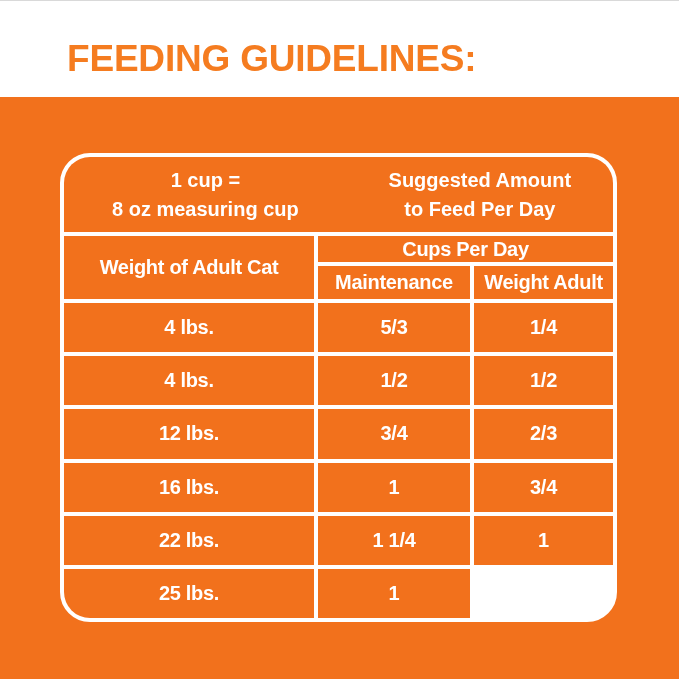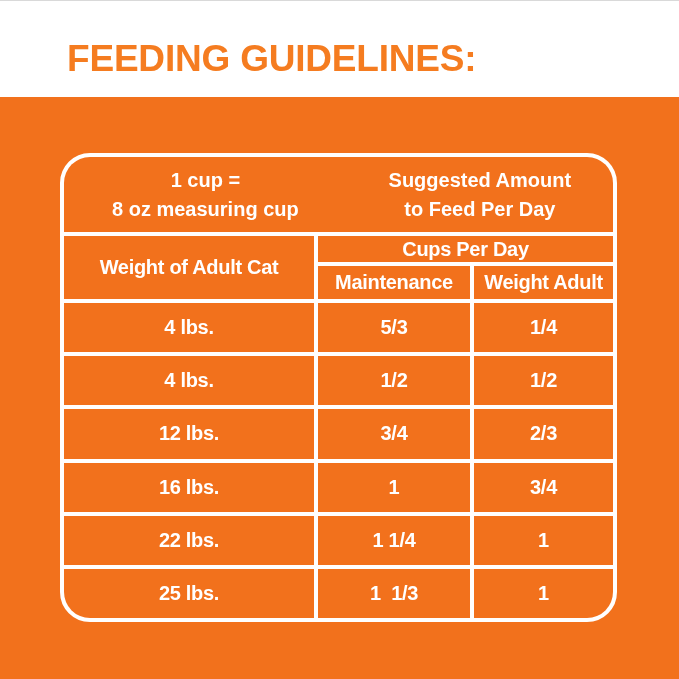--- a/index.html
+++ b/index.html
@@ -115,18 +115,17 @@
 
       <div class="cell">16 lbs.</div>
       <div class="cell">1</div>
       <div class="cell">3/4</div>
 
       <div class="cell">22 lbs.</div>
       <div class="cell">1 1/4</div>
       <div class="cell">1</div>
 
       <div class="cell">25 lbs.</div>
-      <div class="cell">1  1/3</div>
       <div class="cell">1</div>
     </div>
 
   </div>
 </div>
 
 </body></html>

